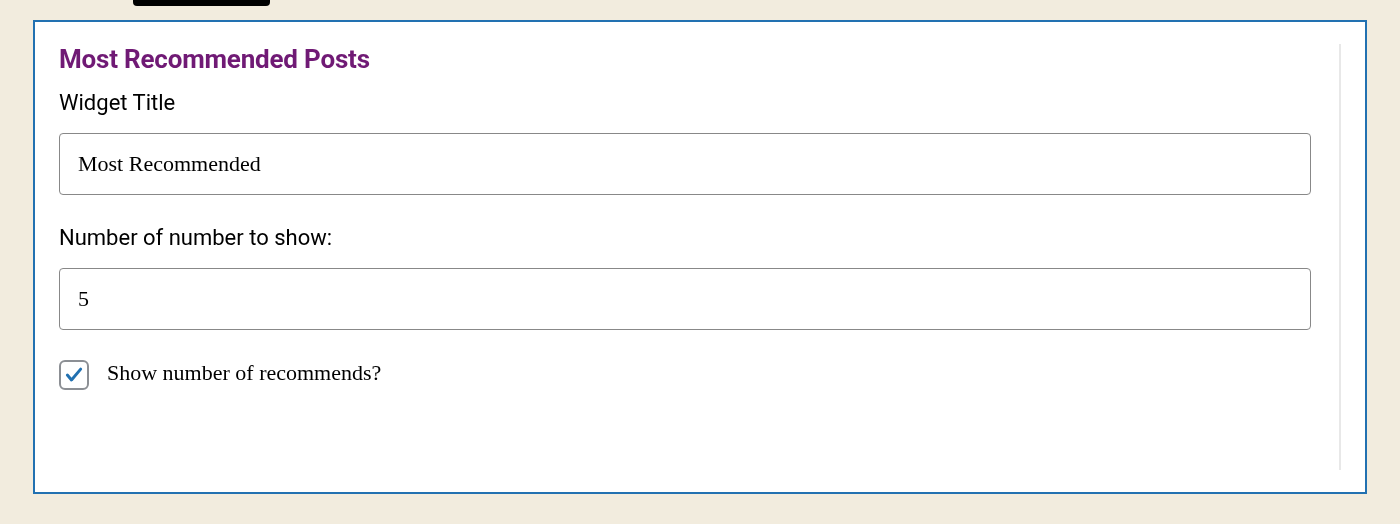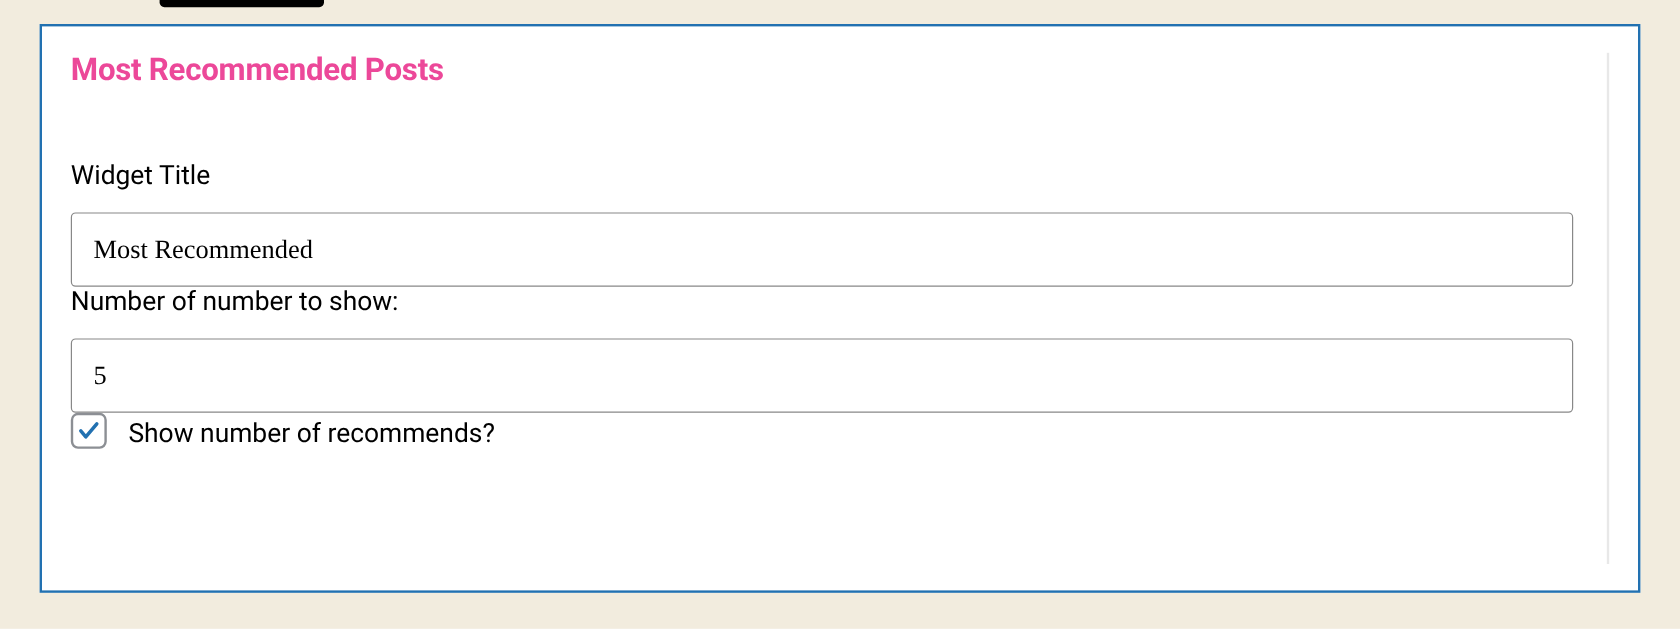--- a/index.html
+++ b/index.html
@@ -46,47 +46,49 @@
       width: 2px;
       height: 100%;
       background: #e8e8e8;
     }
     .content {
       padding-right: 30px;
     }
     .heading {
       font-size: 26px;
       font-weight: 700;
-      color: #ec4899;
-      margin-bottom: 60px;
+      color: #701a75;
+      margin-bottom: 16px;
       letter-spacing: -0.2px;
     }
     .field-group {
+      margin-bottom: 30px;
     }
     .field-label {
       display: block;
       font-size: 22px;
       color: #000;
       margin-bottom: 18px;
     }
     .text-input {
       width: 100%;
       height: 62px;
       border: 1.5px solid #888;
       border-radius: 4px;
       padding: 0 18px;
       font-size: 22px;
       color: #000;
       font-family: Liberation Serif, serif;
       background: #fff;
     }
     .checkbox-row {
       display: flex;
-      align-items: flex-end;
+      align-items: flex-start;
       gap: 18px;
+      font-family: Liberation Serif, serif;
     }
     .checkbox {
       width: 30px;
       height: 30px;
       border: 2px solid #8c8f94;
       border-radius: 6px;
       background: #fff;
       display: flex;
       align-items: center;
       justify-content: center;

